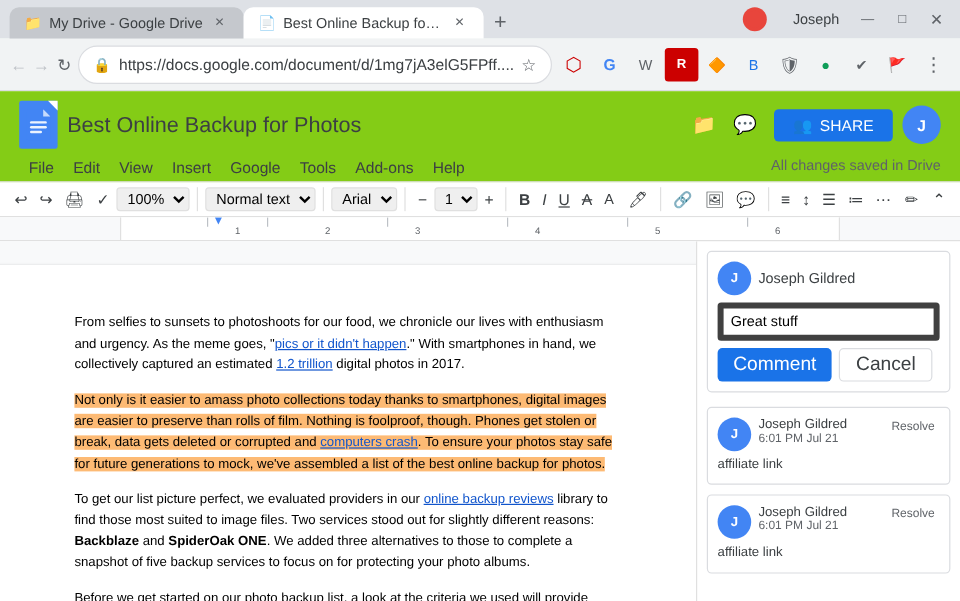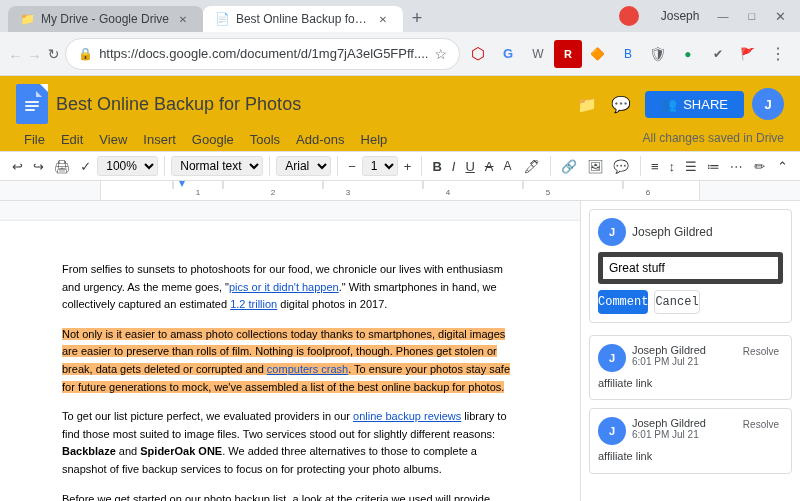--- a/index.html
+++ b/index.html
@@ -155,21 +155,21 @@
     }
 
     
     .docs-app {
       background: #ffffff;
       height: calc(501px - 76px);
       display: flex;
       flex-direction: column;
     }
     .docs-header {
-      background: #eab308;
+      background: #84cc16;
       padding: 8px 16px 0;
       border-bottom: 1px solid #e0e0e0;
     }
     .docs-title-row {
       display: flex;
       align-items: center;
       gap: 8px;
       margin-bottom: 4px;
     }
     .docs-icon {
@@ -435,26 +435,25 @@
       resize: none;
       outline: none;
       margin-bottom: 6px;
       font-family: Arial, sans-serif;
     }
     .comment-actions {
       display: flex;
       gap: 6px;
     }
     .comment-btn {
-      padding: 4px 0;
+      padding: 4px 13px;
       border-radius: 4px;
-      font-size: 12px;
+      font-size: 16px;
       cursor: pointer;
       border: none;
-      font-family: Liberation Mono, monospace;
     }
     .comment-submit {
       background: #1a73e8;
       color: white;
     }
     .comment-cancel {
       background: transparent;
       color: #3c4043;
       border: 1px solid #dadce0 !important;
     }

